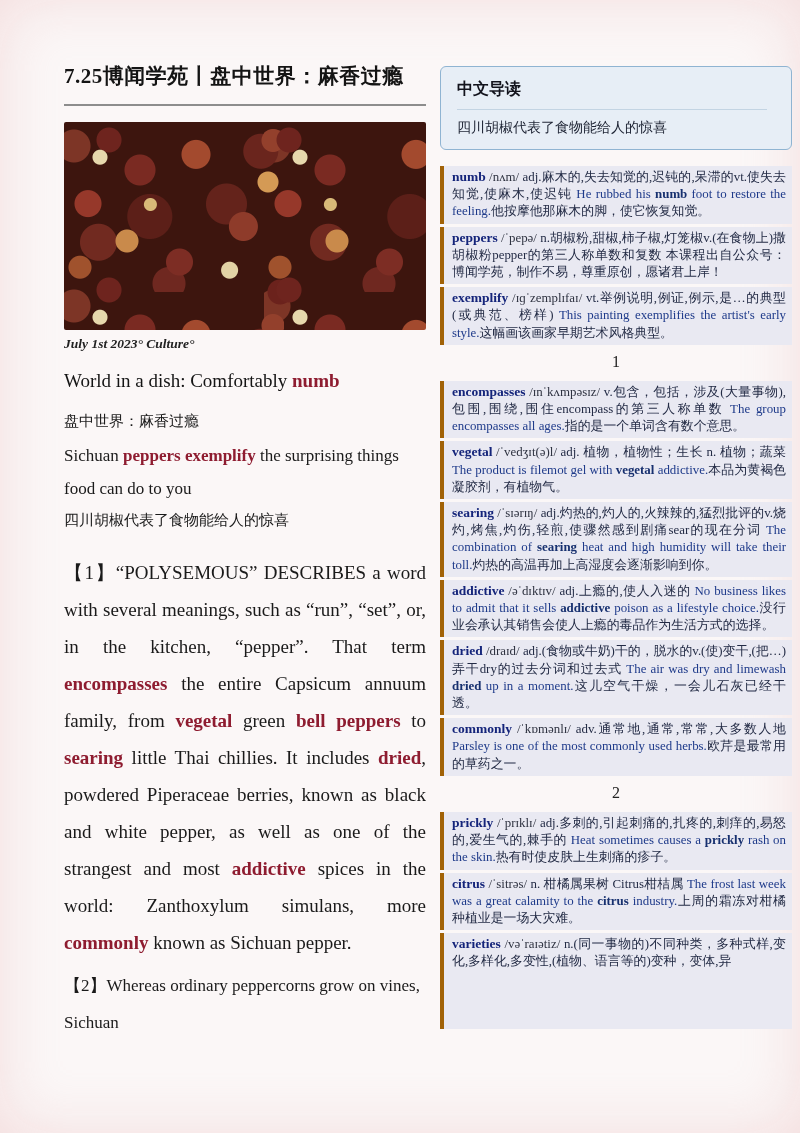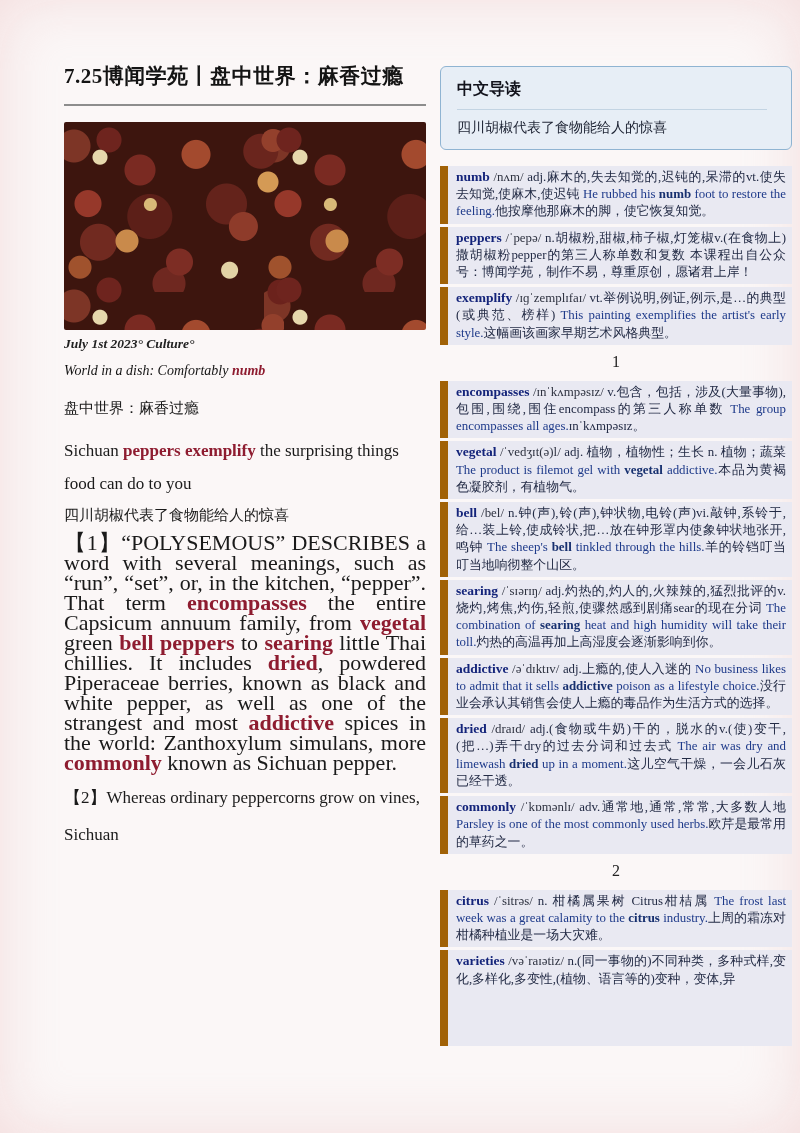--- a/index.html
+++ b/index.html
@@ -39,40 +39,40 @@
       radial-gradient(circle at 15% 65%, #712a20 0 18px, rgba(0,0,0,0) 19px),
       radial-gradient(circle at 82% 15%, #6a251d 0 17px, rgba(0,0,0,0) 18px),
       radial-gradient(circle at 50% 95%, #6f2820 0 16px, rgba(0,0,0,0) 17px),
       radial-gradient(circle at 5% 15%, #7d3526 0 16px, rgba(0,0,0,0) 17px);
     background-size:200px 160px, 230px 190px, 180px 150px, 210px 170px,
       240px 200px, 220px 180px, 200px 170px, 190px 160px, 230px 190px,
       210px 175px, 180px 150px, 240px 200px, 200px 165px, 220px 185px,
       260px 210px, 250px 205px, 230px 185px, 240px 195px, 210px 170px, 200px 160px;
   }
   .caption{margin-top:6px;text-align:left;font-style:italic;font-weight:bold;font-size:13.5px;color:#222;}
-  .headline{margin-top:11px;font-size:14px;color:#141414;font-style:italic;}
+  .headline{margin-top:18px;font-size:19px;color:#141414;}
   .headline-zh{margin-top:20px;font-size:15px;}
-  .standfirst{margin-top:16px;font-size:17px;line-height:33px;}
+  .standfirst{margin-top:8px;font-size:17px;line-height:33px;}
   .standfirst-zh{margin-top:6px;font-size:15px;}
-  .para-en{margin-top:8px;font-size:22px;line-height:20px;text-align:justify;}
+  .para-en{margin-top:24px;font-size:19px;line-height:37px;text-align:justify;}
   .para-zh{margin-top:4px;font-size:15px;line-height:38px;text-align:justify;}
   .para-en2{margin-top:6px;font-size:17px;line-height:37px;}
   .left-col .kw{color:#8e1c30;font-weight:bold;}
   
   .right-col{position:absolute;left:440px;top:66px;width:352px;}
   .guide-box{
     background:#e7eef6;border:1px solid #8fb4d2;border-radius:6px;
     padding:12px 24px 12px 16px;box-sizing:border-box;
     font-family:"Liberation Sans","DejaVu Sans",sans-serif;
   }
   .guide-title{font-size:16px;font-weight:bold;color:#12131c;padding-bottom:9px;border-bottom:1px solid #c3d4e3;}
   .guide-text{padding-top:9px;font-size:14px;color:#1d2333;}
   .vocab{margin-top:16px;}
   .entry{
-    background:#e9e9f2;border-left:8px solid #a16207;
+    background:#e9e9f2;border-left:4px solid #a16207;
     padding:2px 6px 3px 8px;margin-bottom:3px;
     font-size:12.9px;line-height:17.2px;color:#232b45;text-align:justify;
   }
   .entry:last-child{padding-bottom:58px;}
   .hw{color:#14247a;font-weight:bold;font-size:13.5px;}
   .phon{color:#2e3240;}
   .def{color:#232b45;}
   .ex{color:#1e3a8a;}
   .ex .kw{color:#17306f;font-weight:bold;}
   .tr{color:#232b45;}
@@ -99,24 +99,24 @@
 <div class="right-col">
   <div class="guide-box">
     <div class="guide-title">中文导读</div>
     <div class="guide-text">四川胡椒代表了食物能给人的惊喜</div>
   </div>
   <div class="vocab" id="vocab-host">
       <div class="entry"><b class="hw">numb</b><span class="phon"> /nʌm/ </span><span class="def">adj.麻木的,失去知觉的,迟钝的,呆滞的vt.使失去知觉,使麻木,使迟钝</span><span class="ex"><span> He rubbed his </span><b class="kw">numb</b><span> foot to restore the feeling.</span></span><span class="tr">他按摩他那麻木的脚，使它恢复知觉。</span></div>
       <div class="entry"><b class="hw">peppers</b><span class="phon"> /ˈpepə/ </span><span class="def">n.胡椒粉,甜椒,柿子椒,灯笼椒v.(在食物上)撒胡椒粉pepper的第三人称单数和复数 本课程出自公众号：博闻学苑，制作不易，尊重原创，愿诸君上岸！</span></div>
       <div class="entry"><b class="hw">exemplify</b><span class="phon"> /ɪɡˈzemplɪfaɪ/ </span><span class="def">vt.举例说明,例证,例示,是…的典型(或典范、榜样)</span><span class="ex"><span> This painting exemplifies the artist's early style.</span></span><span class="tr">这幅画该画家早期艺术风格典型。</span></div>
       <div class="pagenum">1</div>
-      <div class="entry"><b class="hw">encompasses</b><span class="phon"> /ɪnˈkʌmpəsɪz/ </span><span class="def">v.包含，包括，涉及(大量事物),包围,围绕,围住encompass的第三人称单数</span><span class="ex"><span> The group encompasses all ages.</span></span><span class="tr">ɪnˈkʌmpəsɪz。</span></div>
+      <div class="entry"><b class="hw">encompasses</b><span class="phon"> /ɪnˈkʌmpəsɪz/ </span><span class="def">v.包含，包括，涉及(大量事物),包围,围绕,围住encompass的第三人称单数</span><span class="ex"><span> The group encompasses all ages.</span></span><span class="tr">指的是一个单词含有数个意思。</span></div>
       <div class="entry"><b class="hw">vegetal</b><span class="phon"> /ˈvedʒɪt(ə)l/ </span><span class="def">adj. 植物，植物性；生长 n. 植物；蔬菜</span><span class="ex"><span> The product is filemot gel with </span><b class="kw">vegetal</b><span> addictive.</span></span><span class="tr">本品为黄褐色凝胶剂，有植物气。</span></div>
-      <div class="entry"><b class="hw">bell</b><span class="phon"> /bel/ </span><span class="def">n.钟(声),铃(声),钟状物,电铃(声)vi.敲钟,系铃于,给…装上铃,使成铃状,把…放在钟形罩内使象钟状地张开,鸣钟</span><span class="ex"><span> The sheep's </span><b class="kw">bell</b><span> tinkled through the hills.</span></span><span class="tr">羊的铃铛叮当叮当地响彻整个山区。</span></div>
       <div class="entry"><b class="hw">searing</b><span class="phon"> /ˈsɪərɪŋ/ </span><span class="def">adj.灼热的,灼人的,火辣辣的,猛烈批评的v.烧灼,烤焦,灼伤,轻煎,使骤然感到剧痛sear的现在分词</span><span class="ex"><span> The combination of </span><b class="kw">searing</b><span> heat and high humidity will take their toll.</span></span><span class="tr">灼热的高温再加上高湿度会逐渐影响到你。</span></div>
       <div class="entry"><b class="hw">addictive</b><span class="phon"> /əˈdɪktɪv/ </span><span class="def">adj.上瘾的,使人入迷的</span><span class="ex"><span> No business likes to admit that it sells </span><b class="kw">addictive</b><span> poison as a lifestyle choice.</span></span><span class="tr">没行业会承认其销售会使人上瘾的毒品作为生活方式的选择。</span></div>
       <div class="entry"><b class="hw">dried</b><span class="phon"> /draɪd/ </span><span class="def">adj.(食物或牛奶)干的，脱水的v.(使)变干,(把…)弄干dry的过去分词和过去式</span><span class="ex"><span> The air was dry and limewash </span><b class="kw">dried</b><span> up in a moment.</span></span><span class="tr">这儿空气干燥，一会儿石灰已经干透。</span></div>
       <div class="entry"><b class="hw">commonly</b><span class="phon"> /ˈkɒmənlɪ/ </span><span class="def">adv.通常地,通常,常常,大多数人地</span><span class="ex"><span> Parsley is one of the most commonly used herbs.</span></span><span class="tr">欧芹是最常用的草药之一。</span></div>
       <div class="pagenum">2</div>
+      <div class="entry"><b class="hw">prickly</b><span class="phon"> /ˈprɪklɪ/ </span><span class="def">adj.多刺的,引起刺痛的,扎疼的,刺痒的,易怒的,爱生气的,棘手的</span><span class="ex"><span> Heat sometimes causes a </span><b class="kw">prickly</b><span> rash on the skin.</span></span><span class="tr">热有时使皮肤上生刺痛的疹子。</span></div>
       <div class="entry"><b class="hw">citrus</b><span class="phon"> /ˈsitrəs/ </span><span class="def">n. 柑橘属果树 Citrus柑桔属</span><span class="ex"><span> The frost last week was a great calamity to the </span><b class="kw">citrus</b><span> industry.</span></span><span class="tr">上周的霜冻对柑橘种植业是一场大灾难。</span></div>
       <div class="entry"><b class="hw">varieties</b><span class="phon"> /vəˈraɪətiz/ </span><span class="def">n.(同一事物的)不同种类，多种式样,变化,多样化,多变性,(植物、语言等的)变种，变体,异</span></div>
     </div>
 </div>
 
 </body></html>

